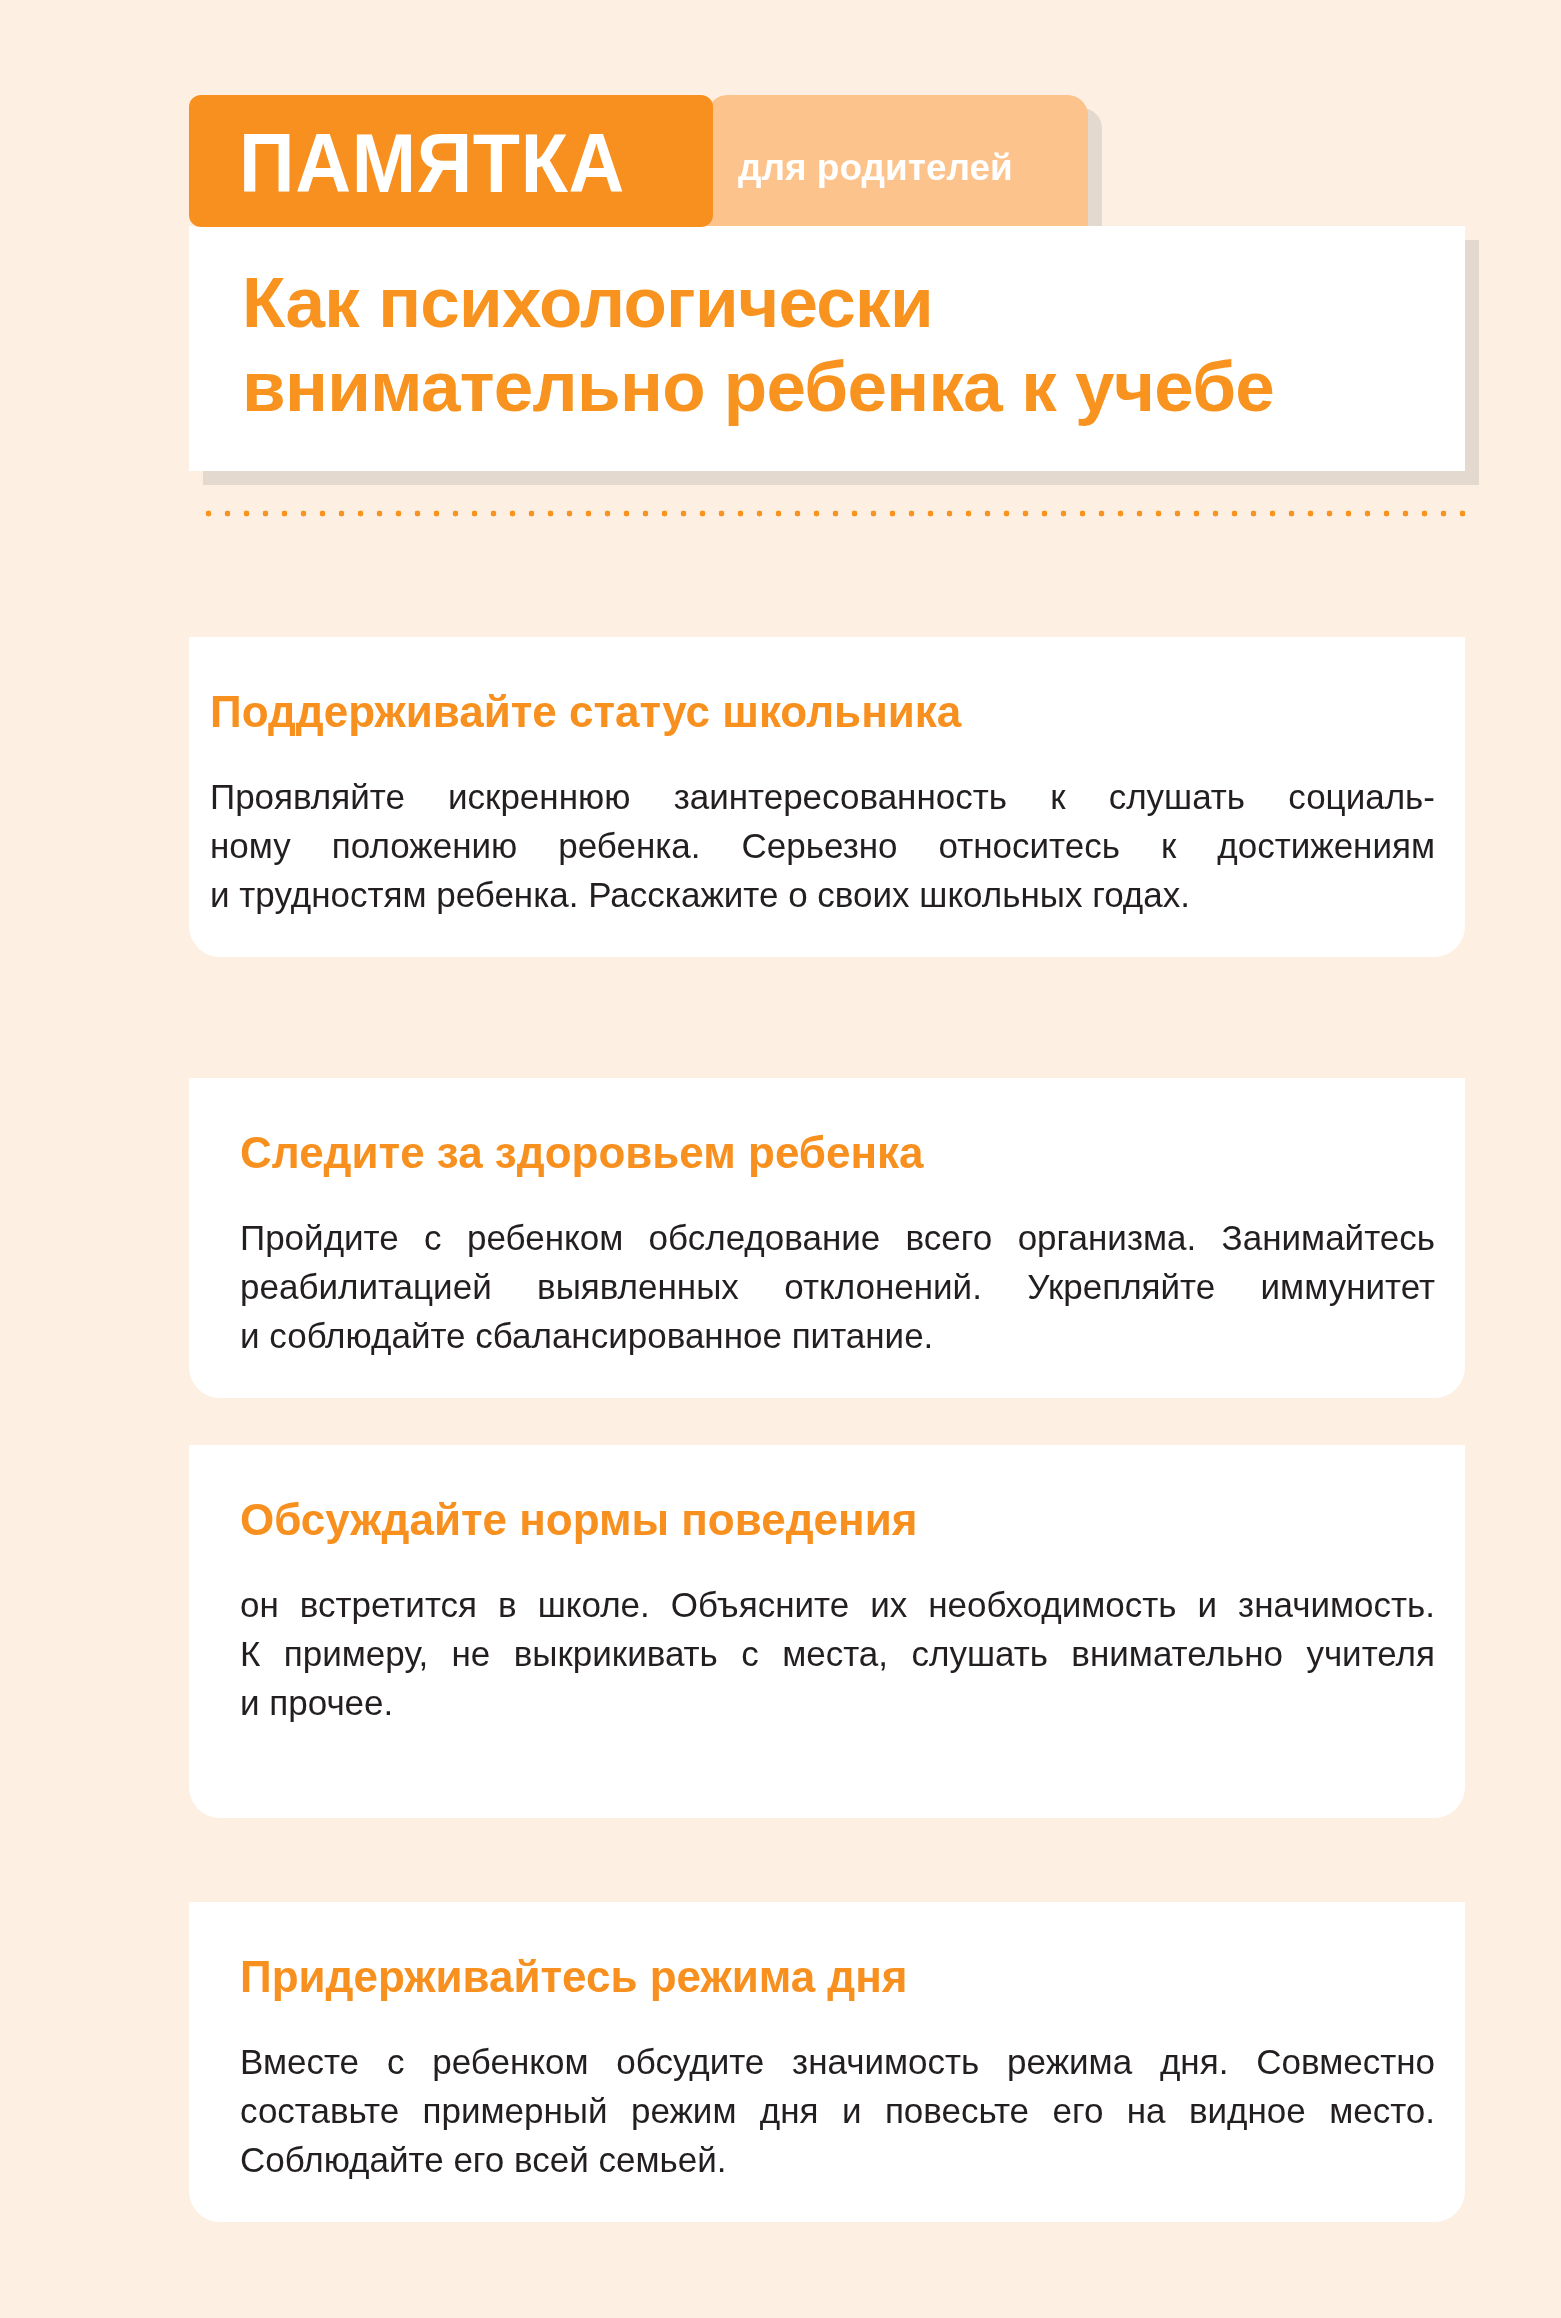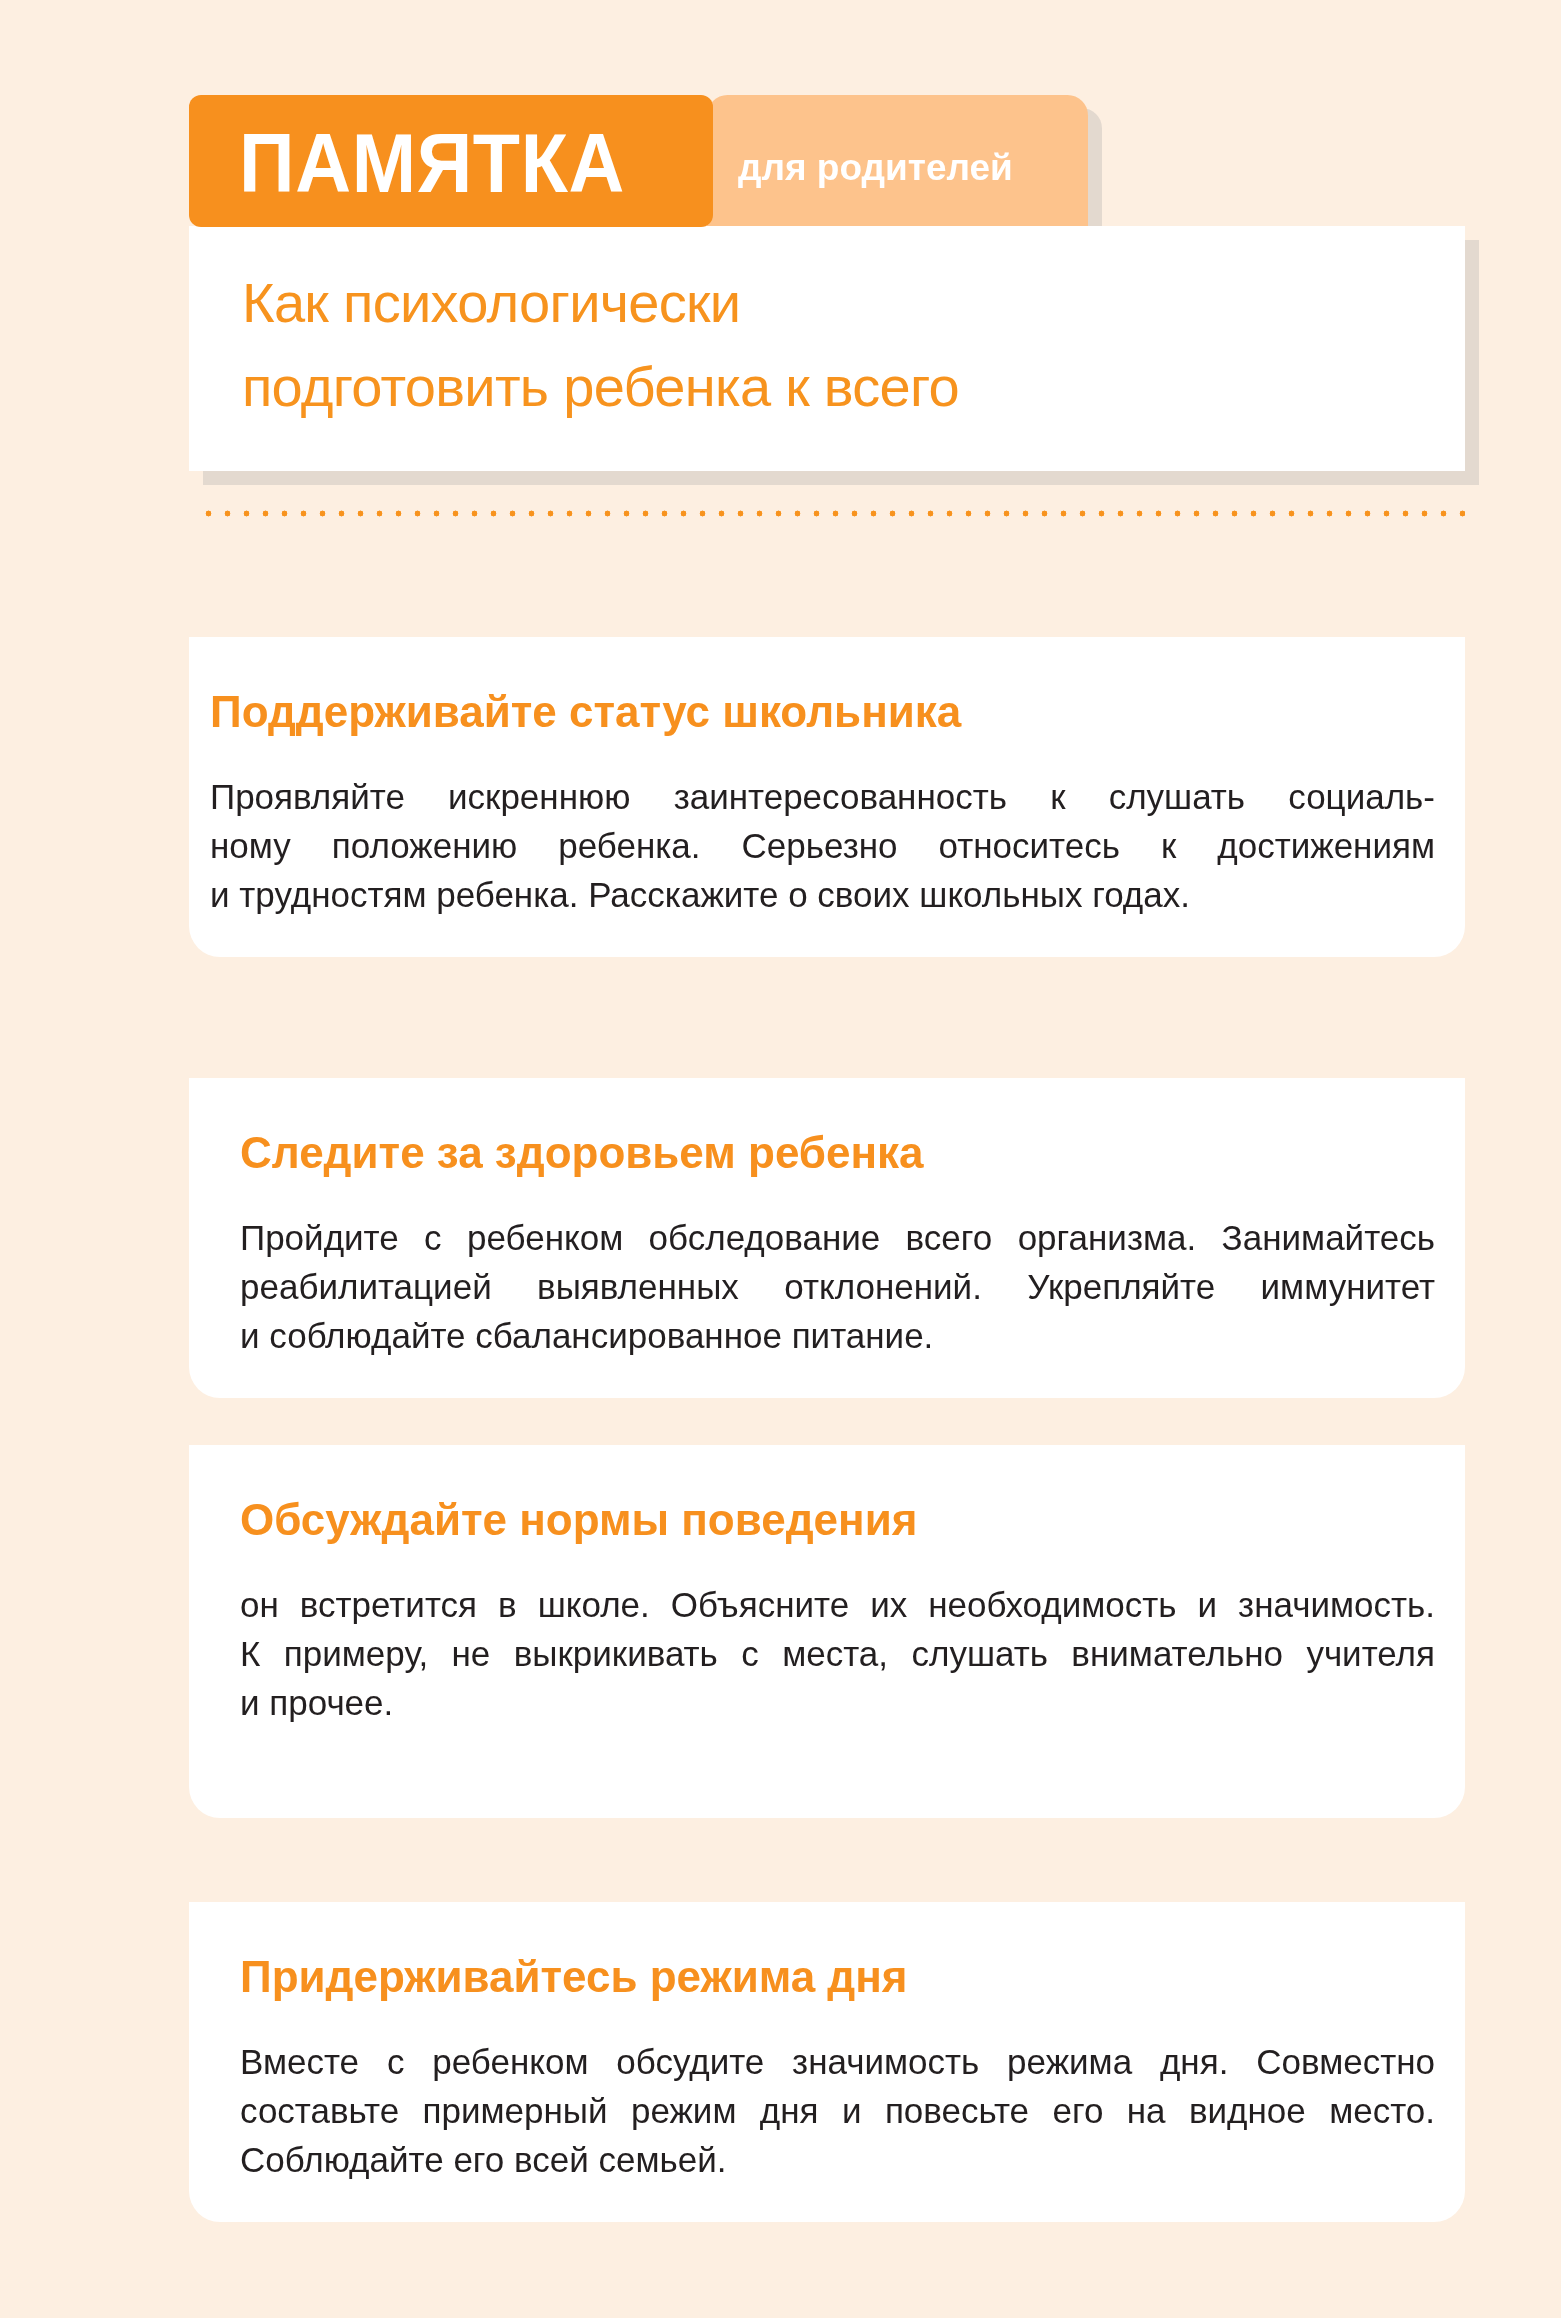--- a/index.html
+++ b/index.html
@@ -41,21 +41,21 @@
     position: absolute; left: 203px; top: 240px; width: 1276px; height: 245px;
     background: #e3d9cf; z-index: 1;
   }
   .title-box {
     position: absolute; left: 189px; top: 226px; width: 1276px; height: 245px;
     background: #ffffff; z-index: 2;
   }
   .title-text {
     position: absolute; left: 53px; top: 35px; width: 1156px;
     font-family: "Liberation Sans", sans-serif;
-    font-weight: normal; font-size: 56px; line-height: 84px;
+    font-weight: bold; font-size: 71px; line-height: 84px;
     color: #f7931e; letter-spacing: -0.7px;
   }
   .title-text div { white-space: nowrap; }
   .dots {
     position: absolute; left: 199px; top: 510px; width: 1266px; height: 6.8px;
     background-image: radial-gradient(circle, #f7931e 2.7px, transparent 3.1px);
     background-size: 19px 6.8px;
     background-repeat: repeat-x;
   }
   .card {
@@ -87,21 +87,21 @@
 </div>
 <div class="tab-sub-shadow" style="position:absolute;"></div>
 <div class="tab tab-sub">
   <span class="tab-sub-text">для родителей</span>
 </div>
 
 <div class="title-shadow"></div>
 <div class="title-box">
   <div class="title-text">
     <div>Как психологически</div>
-    <div>подготовить ребенка к всего</div>
+    <div>внимательно ребенка к учебе</div>
   </div>
 </div>
 
 <div class="dots"></div>
 
 <div class="card" style="top:637px; height:320px;padding-left:21px;">
   <h2 class="card-heading">Поддерживайте статус школьника</h2>
   <div class="card-body">
     <div class="j">Проявляйте искреннюю заинтересованность к слушать социаль-</div>
     <div class="j">ному положению ребенка. Серьезно относитесь к достижениям</div>

